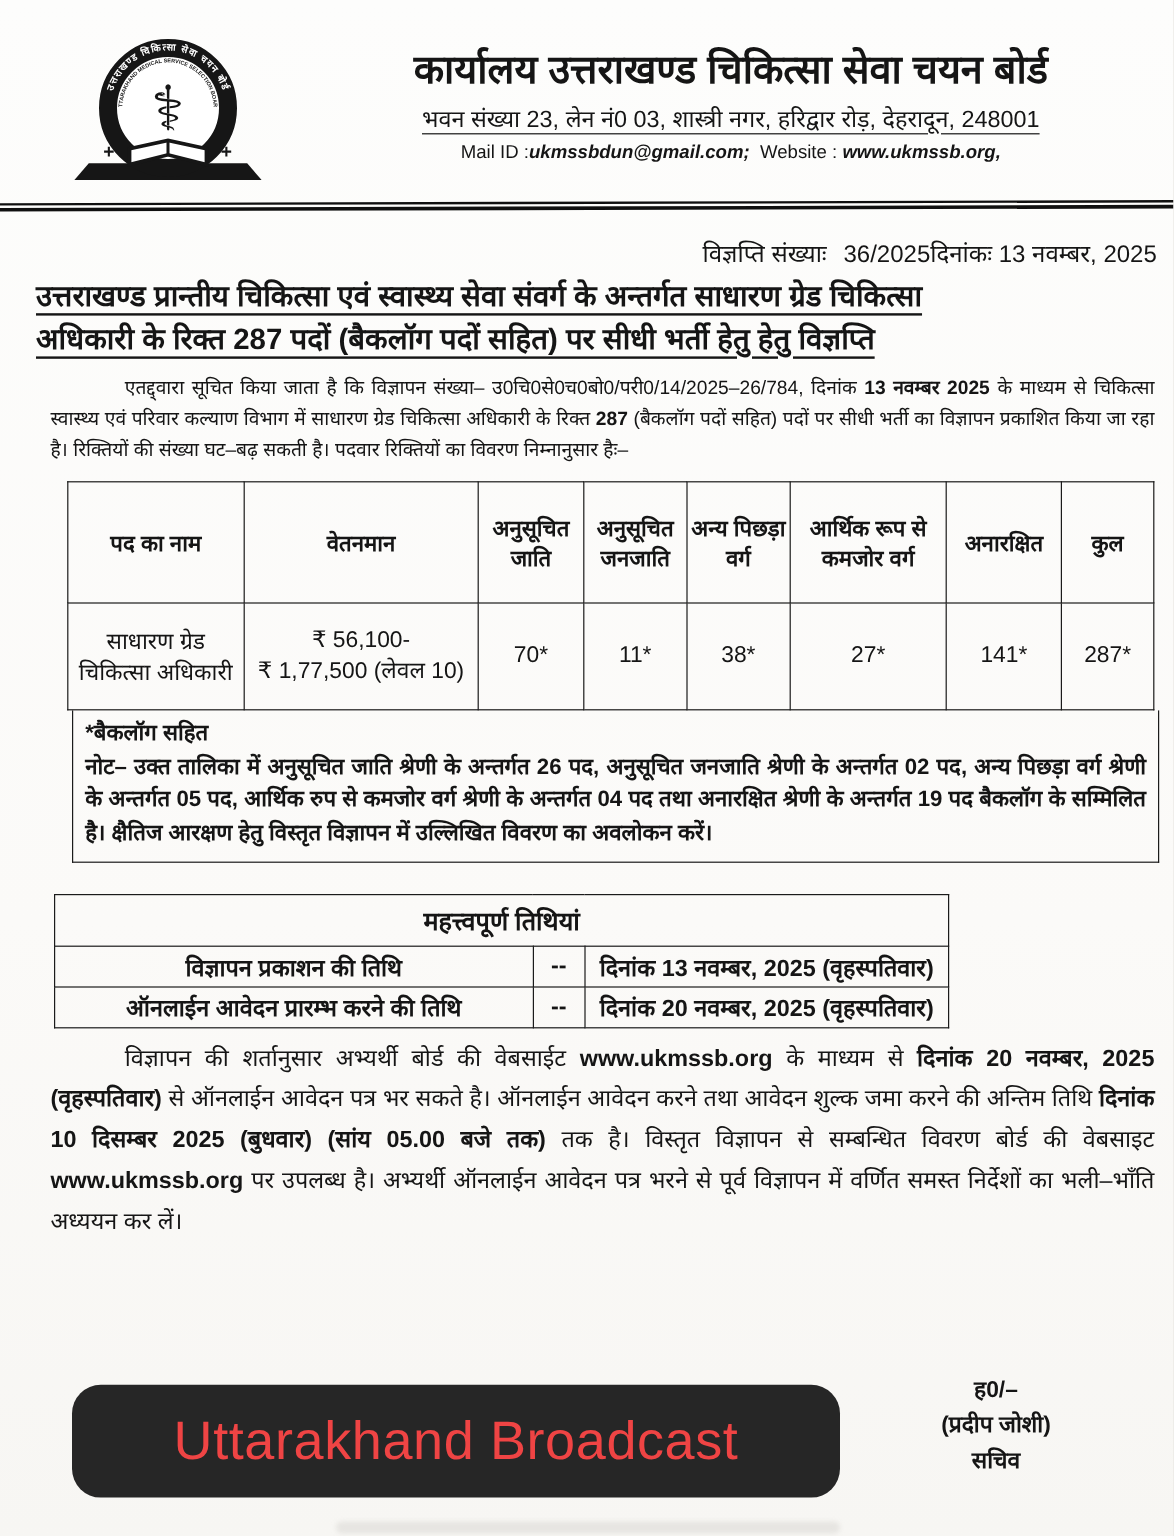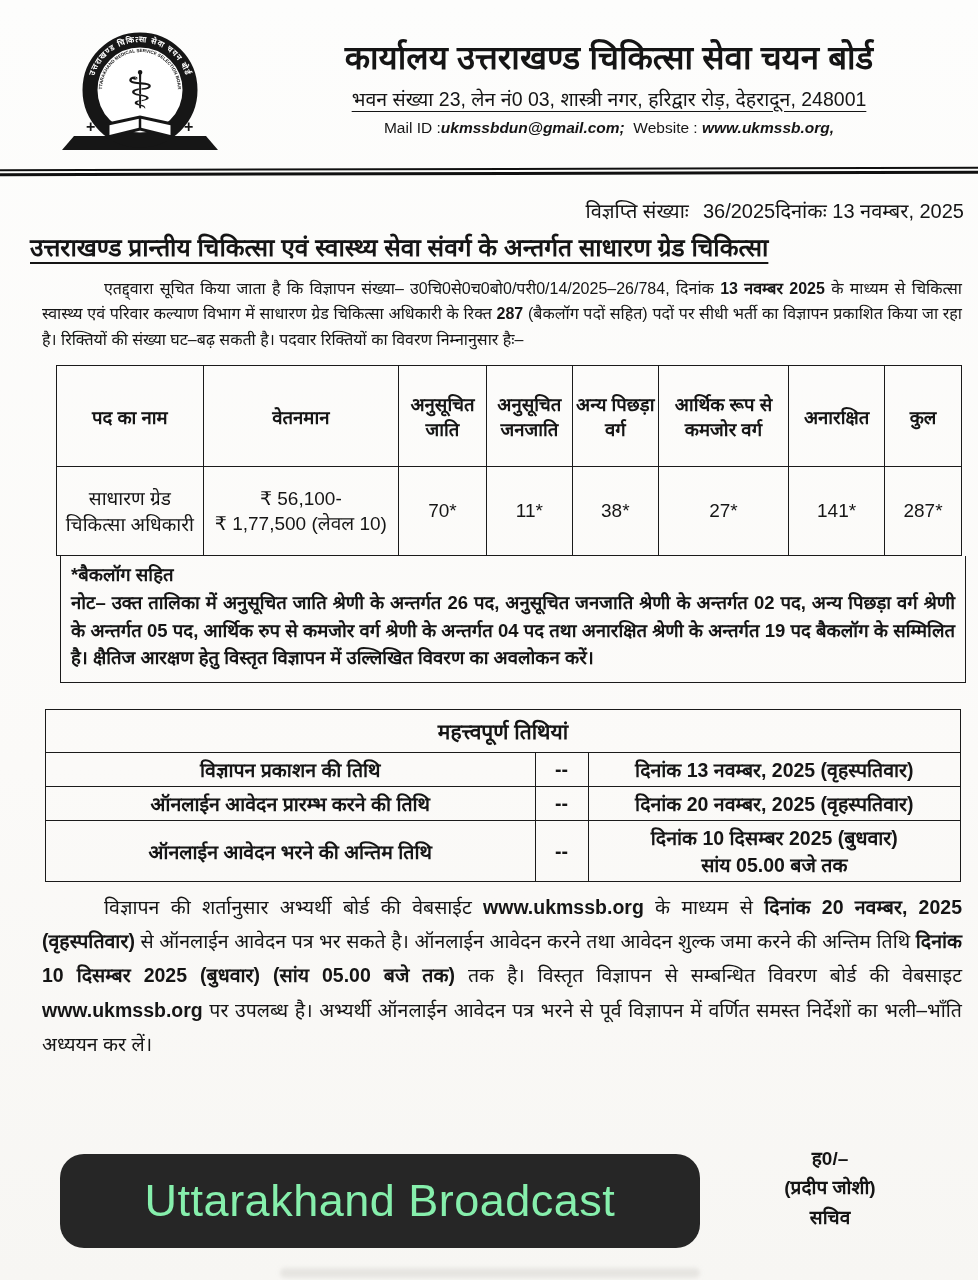--- a/index.html
+++ b/index.html
@@ -72,21 +72,21 @@
   
   .notebox{
     width:906px;margin-left:60px;box-sizing:border-box;
     border:1.6px solid #1b1b1b;border-top:none;
     padding:5px 10px 10px 10px;
     font-size:18.5px;font-weight:600;line-height:1.5;text-align:justify;
   }
   .footnote{display:block;font-weight:600;}
   
   .dates{
-    width:916px;margin:26px 0 0 45px;table-layout:fixed;
+    width:746px;margin:26px 0 0 45px;table-layout:fixed;
   }
   .dates th,.dates td{
     border:1.6px solid #1b1b1b;text-align:center;vertical-align:middle;
     padding:3px 6px;font-weight:700;
   }
   .dates .t-title{font-size:21px;height:36px;}
   .dates td{font-size:19.5px;}
   .d-label{width:53.5%;}.d-dash{width:5.8%;}.d-val{width:40.7%;}
   .val2{display:block;}
   
@@ -96,21 +96,21 @@
     text-align:justify;text-indent:62px;
   }
   .latin-b{font-weight:700;}
   
   .footer-row{position:absolute;left:0;right:0;top:1140px;height:120px;}
   .banner{
     position:absolute;left:60px;top:14px;width:640px;height:94px;
     background:#262626;border-radius:24px;
     display:flex;align-items:center;justify-content:center;
   }
-  .banner-text{color:#86efac;font-size:45px;font-weight:500;letter-spacing:0.5px;}
+  .banner-text{color:#ef4444;font-size:45px;font-weight:500;letter-spacing:0.5px;}
   .signature{
     position:absolute;right:48px;top:4px;width:200px;
     text-align:center;font-size:19px;font-weight:600;line-height:1.55;
   }
   .bottom-smudge{
     position:absolute;left:280px;top:1268px;width:420px;height:10px;
     background:#d9d7d3;border-radius:6px;opacity:.55;filter:blur(2px);
   }
 </style>
 </head>
@@ -157,20 +157,21 @@
       <span>विज्ञप्ति संख्याः</span><span class="num">36/2025</span>
     </div>
     <div class="meta-right">
       <span>दिनांकः</span>
       <span>13 नवम्बर, 2025</span>
     </div>
   </div>
 
   <h2 class="doc-title">
     <span>उत्तराखण्ड प्रान्तीय चिकित्सा एवं स्वास्थ्य सेवा संवर्ग के अन्तर्गत साधारण ग्रेड चिकित्सा</span>
+    <span>अधिकारी के रिक्त 287 पदों (बैकलॉग पदों सहित) पर सीधी भर्ती हेतु हेतु विज्ञप्ति</span>
   </h2>
 
   <p class="intro"><span>एतद्द्वारा सूचित किया जाता है कि विज्ञापन संख्या– उ0चि0से0च0बो0/परी0/14/2025–26/784, दिनांक </span><span class="b">13 नवम्बर 2025</span><span> के माध्यम से चिकित्सा स्वास्थ्य एवं परिवार कल्याण विभाग में साधारण ग्रेड चिकित्सा अधिकारी के रिक्त </span><span class="b">287</span><span> (बैकलॉग पदों सहित) पदों पर सीधी भर्ती का विज्ञापन प्रकाशित किया जा रहा है। रिक्तियों की संख्या घट–बढ़ सकती है। पदवार रिक्तियों का विवरण निम्नानुसार हैः–</span></p>
 
   <table class="vacancy">
     <colgroup>
       <col class="c-post">
         <col class="c-pay">
         <col class="c-sc">
         <col class="c-st">
@@ -224,28 +225,20 @@
     <tr>
       <td>विज्ञापन प्रकाशन की तिथि</td>
       <td>--</td>
       <td>दिनांक 13 नवम्बर, 2025 (वृहस्पतिवार)</td>
     </tr>
     <tr>
       <td>ऑनलाईन आवेदन प्रारम्भ करने की तिथि</td>
       <td>--</td>
       <td>दिनांक 20 नवम्बर, 2025 (वृहस्पतिवार)</td>
     </tr>
-    <tr>
-      <td>ऑनलाईन आवेदन भरने की अन्तिम तिथि</td>
-      <td>--</td>
-      <td>
-        <span>दिनांक 10 दिसम्बर 2025 (बुधवार)</span>
-        <span class="val2">सांय 05.00 बजे तक</span>
-      </td>
-    </tr>
   </tbody>
     </table>
 
   <p class="closing"><span>विज्ञापन की शर्तानुसार अभ्यर्थी बोर्ड की वेबसाईट </span><span class="latin-b">www.ukmssb.org</span><span> के माध्यम से </span><span class="b">दिनांक 20 नवम्बर, 2025 (वृहस्पतिवार)</span><span> से ऑनलाईन आवेदन पत्र भर सकते है। ऑनलाईन आवेदन करने तथा आवेदन शुल्क जमा करने की अन्तिम तिथि </span><span class="b">दिनांक 10 दिसम्बर 2025 (बुधवार)  (सांय 05.00 बजे तक)</span><span> तक है। विस्तृत विज्ञापन से सम्बन्धित विवरण बोर्ड की वेबसाइट </span><span class="latin-b">www.ukmssb.org</span><span> पर उपलब्ध है। अभ्यर्थी ऑनलाईन आवेदन पत्र भरने से पूर्व विज्ञापन में वर्णित समस्त निर्देशों का भली–भाँति अध्ययन कर लें।</span></p>
 
   <div class="footer-row">
     <div class="banner">
       <span class="banner-text">Uttarakhand Broadcast</span>
     </div>
     <div class="signature">

